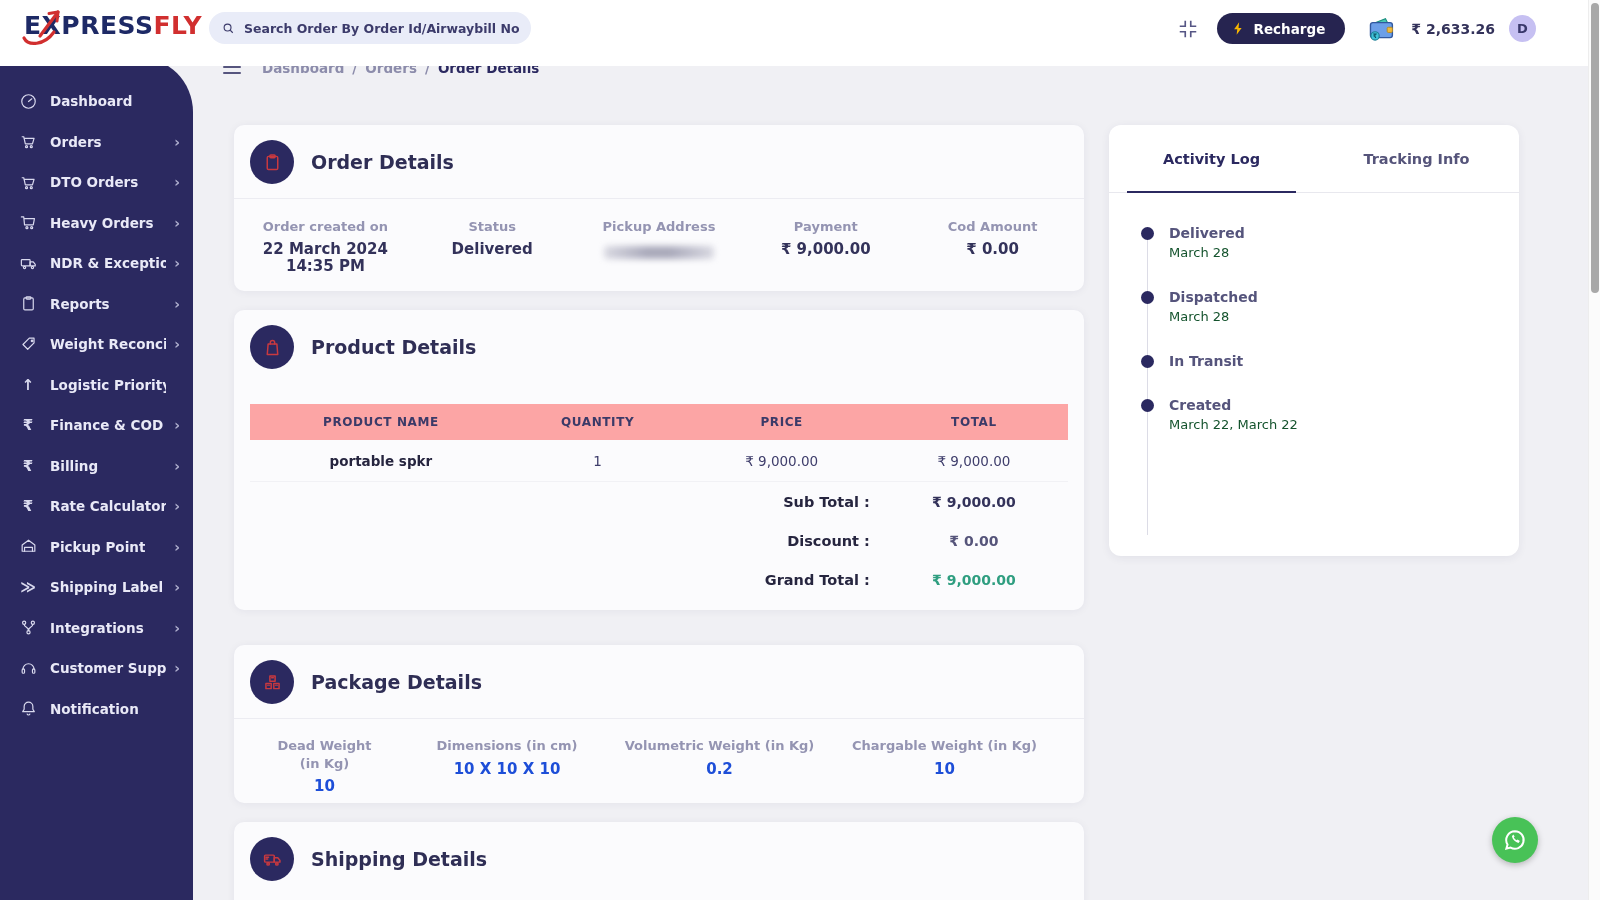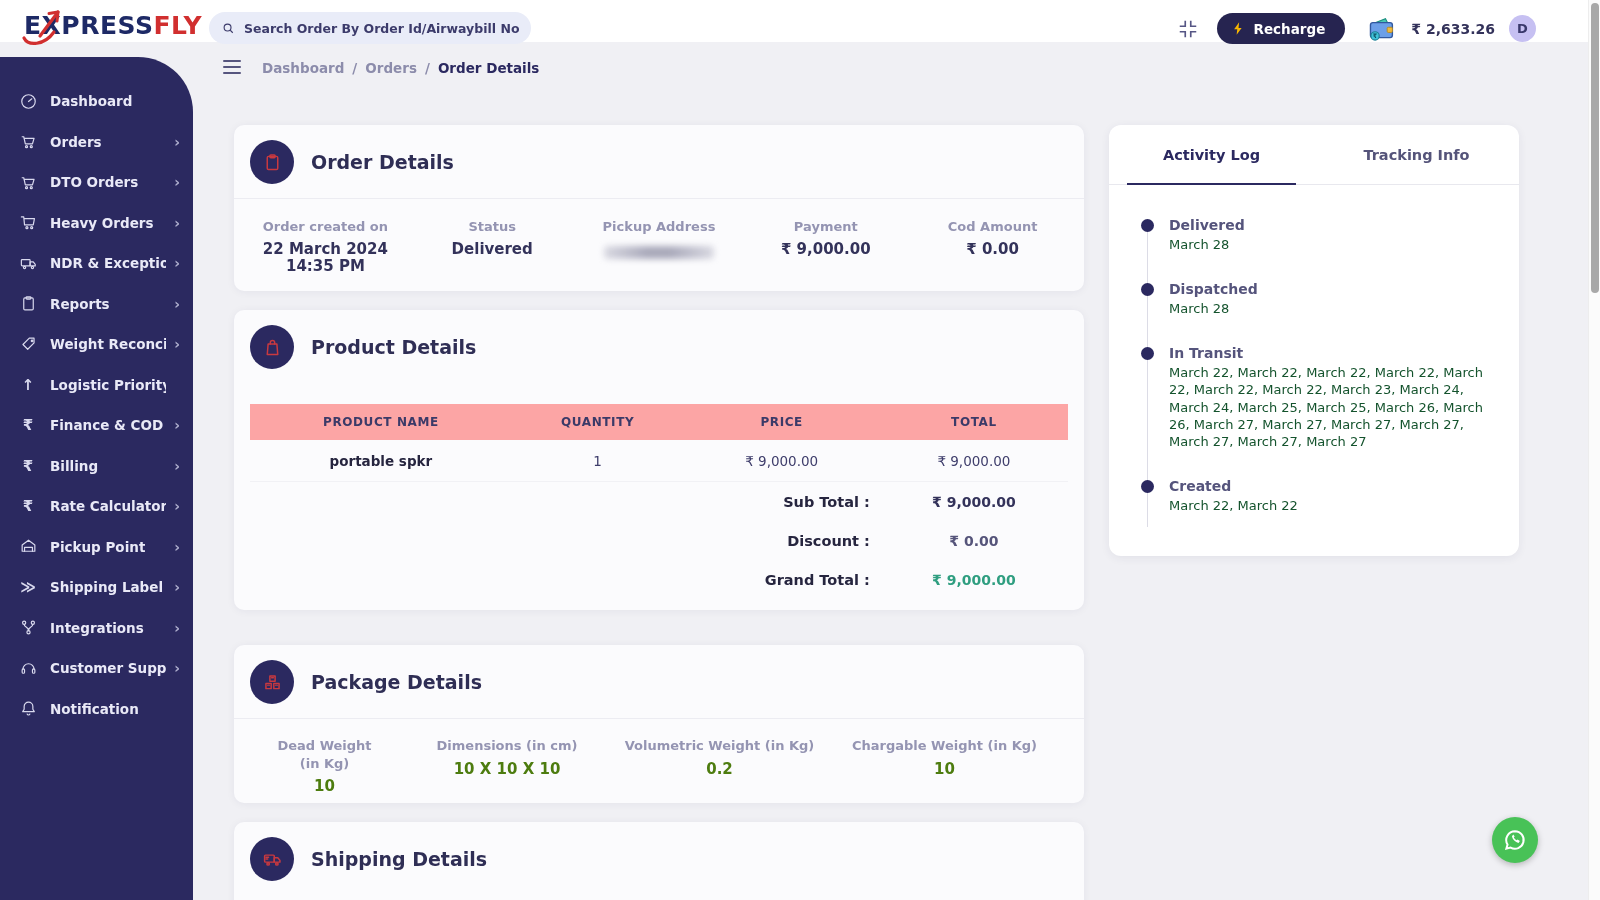--- a/index.html
+++ b/index.html
@@ -1,20 +1,20 @@
 <!DOCTYPE html>
 <html><head>
 <meta charset="utf-8">
 <style>
   * { margin:0; padding:0; box-sizing:border-box; }
   html,body { width:1600px; height:900px; overflow:hidden; }
   body { font-family:"DejaVu Sans","Liberation Sans",sans-serif; background:#f0f0f4; position:relative; }
 
   
-  .topbar { position:absolute; left:0; top:0; width:1600px; height:42px; background:#ffffff; z-index:5;padding-left:20px; }
+  .topbar { position:absolute; left:0; top:0; width:1600px; height:66px; background:#ffffff; z-index:5;padding-left:20px; }
   .logo { position:absolute; left:24px; top:11px; font-size:25px; font-weight:800; letter-spacing:.5px; white-space:nowrap; }
   .logo .lg-navy { color:#1e2a66; }
   .logo .lg-red { color:#d12f2f; }
   .logo-swoosh { position:absolute; left:-6px; top:-7px; width:52px; height:46px; pointer-events:none; }
   .searchbox { position:absolute; left:209px; top:12px; width:322px; height:32px; background:#e9ecf8; border-radius:16px; display:flex; align-items:center; padding:0 12px; }
   .searchbox svg { width:15px; height:15px; stroke:#3c3b6b; fill:none; stroke-width:1.8; flex:0 0 auto; }
   .searchbox input { border:none; outline:none; background:transparent; margin-left:8px; width:100%; font-family:inherit; font-size:12.5px; font-weight:600; color:#3c3b6b; }
   .searchbox input::placeholder { color:#3c3b6b; opacity:1; }
   .top-right { position:absolute; right:64px; top:0; height:57px; display:flex; align-items:center; }
   .icon-compress { width:22px; height:22px; stroke:#565685; fill:none; stroke-width:1.8; cursor:pointer; }
@@ -72,25 +72,25 @@
   .tot-label { grid-column:3; text-align:right; padding-right:10px; font-size:14.5px; font-weight:800; color:#26253f; }
   .tot-value { grid-column:4; text-align:center; font-size:14px; font-weight:700; color:#33325a; }
   .tot-value.muted { font-weight:600; color:#55547a; }
   .tot-value.green { color:#2f9e80; font-weight:800; }
 
   .pk-row { display:flex; padding:18px 8px 0; }
   .pk-col { text-align:center; }
   .pk-col:nth-child(1){ width:165px; } .pk-col:nth-child(2){ width:200px; } .pk-col:nth-child(3){ width:225px; } .pk-col:nth-child(4){ width:225px; }
   .pk-label { font-size:13px; color:#9494b2; font-weight:600; line-height:1.35; }
   .pk-col:nth-child(1) .pk-label { max-width:105px; margin:0 auto; }
-  .pk-value { margin-top:5px; font-size:15px; font-weight:700; color:#4d7c0f; }
+  .pk-value { margin-top:5px; font-size:15px; font-weight:700; color:#1d4ed8; }
 
   
   .panel { position:absolute; left:1109px; top:125px; width:410px; height:431px; background:#ffffff; border-radius:12px; box-shadow:0 2px 10px rgba(40,40,90,.07); }
-  .tabs { display:flex; height:60px; border-bottom:1px solid #e8e8ee; }
+  .tabs { display:flex; height:68px; border-bottom:1px solid #e8e8ee; }
   .tab { flex:1; display:flex; align-items:center; justify-content:center; font-size:14.5px; color:#55547a; font-weight:600; cursor:pointer; position:relative; }
   .tab.active { color:#2b2960; font-weight:800; }
   .tab.active::after { content:""; position:absolute; left:18px; right:18px; bottom:-1px; height:2px; background:#2b2960; }
   .timeline { position:relative; margin:32px 26px 0 32px; }
   .timeline::before { content:""; position:absolute; left:6px; top:10px; height:300px; width:1px; background:#dcdce6; }
   .tl-entry { position:relative; padding-left:28px; margin-bottom:28px; }
   .tl-entry::before { content:""; position:absolute; left:0; top:2px; width:13px; height:13px; border-radius:50%; background:#2b2960; }
   .tl-status { font-size:14px; font-weight:600; color:#55547c; }
   .tl-dates { margin-top:3px; font-size:13px; color:#14532d; line-height:1.32; max-width:330px; }
 
@@ -432,21 +432,20 @@
     <div class="tl-entry">
       <div class="tl-status">Delivered</div>
       <div class="tl-dates">March 28</div>
     </div>
     <div class="tl-entry">
       <div class="tl-status">Dispatched</div>
       <div class="tl-dates">March 28</div>
     </div>
     <div class="tl-entry">
       <div class="tl-status">In Transit</div>
-      <div class="tl-dates">March 22, March 22, March 22, March 22, March 22, March 22, March 22, March 23, March 24, March 24, March 25, March 25, March 26, March 26, March 27, March 27, March 27, March 27, March 27, March 27, March 27</div>
     </div>
     <div class="tl-entry">
       <div class="tl-status">Created</div>
       <div class="tl-dates">March 22, March 22</div>
     </div>
   </div>
 </aside>
 
 <div class="whatsapp">
   <svg viewBox="0 0 24 24">

